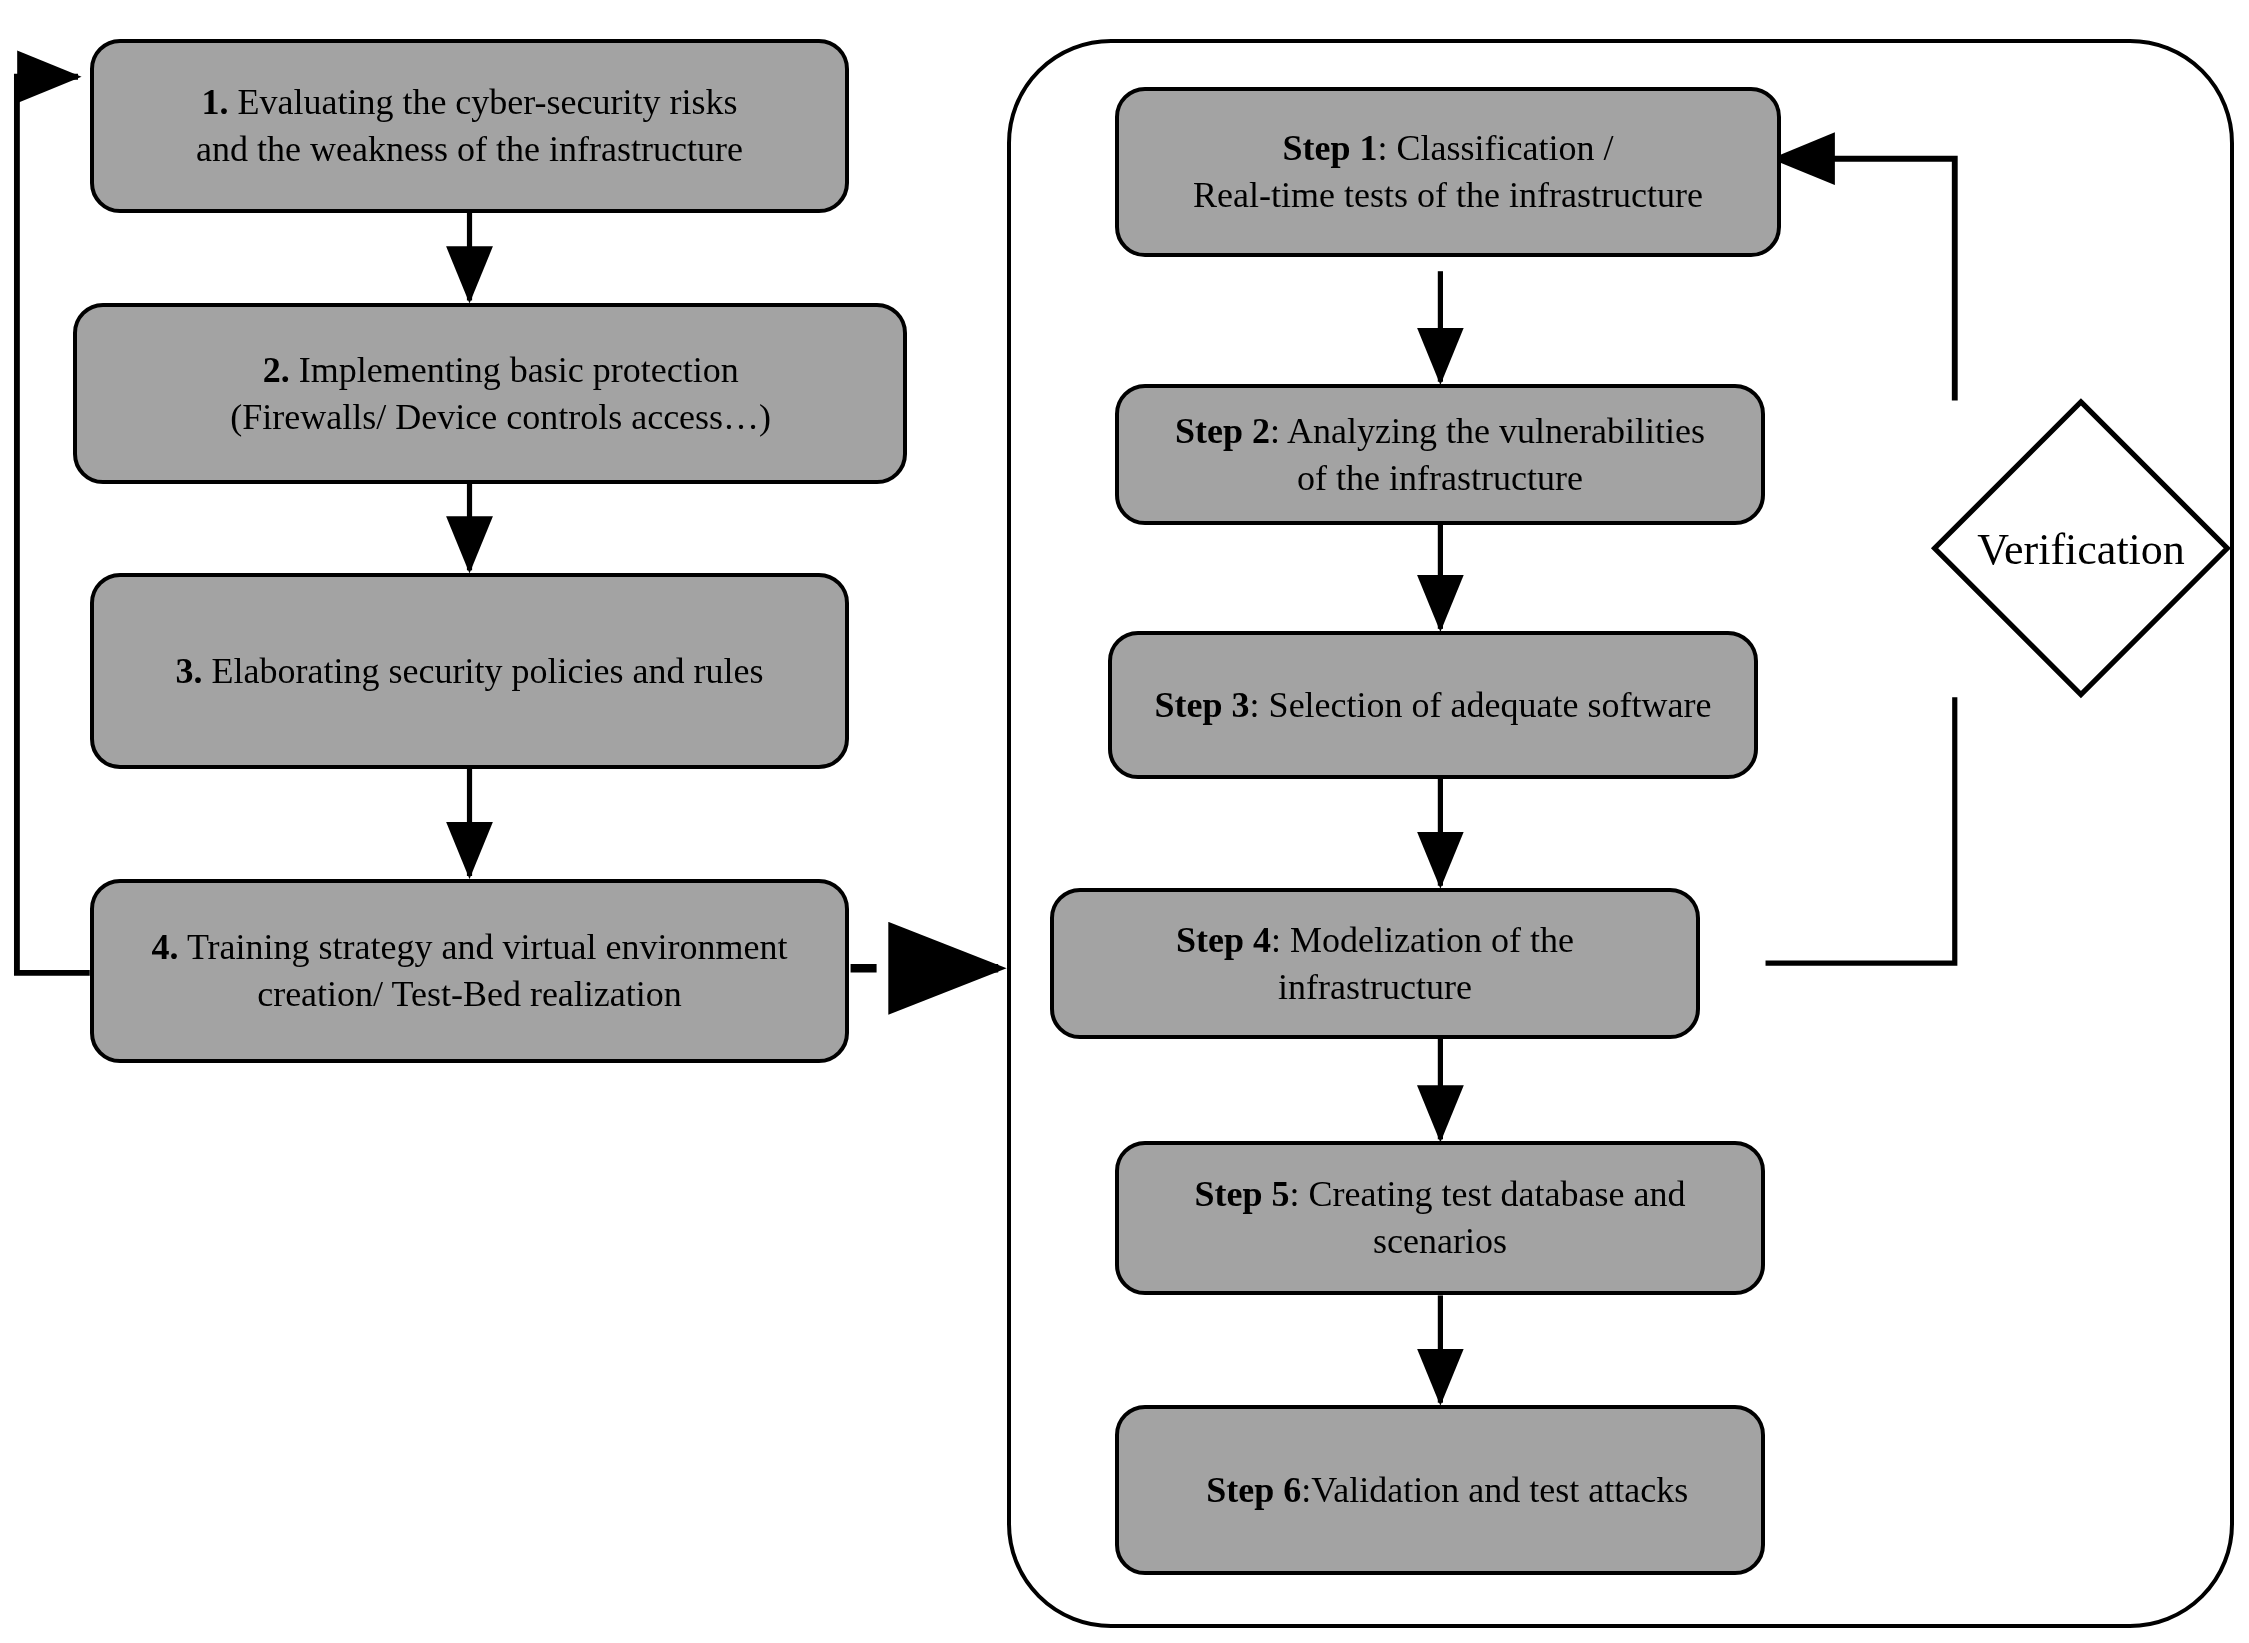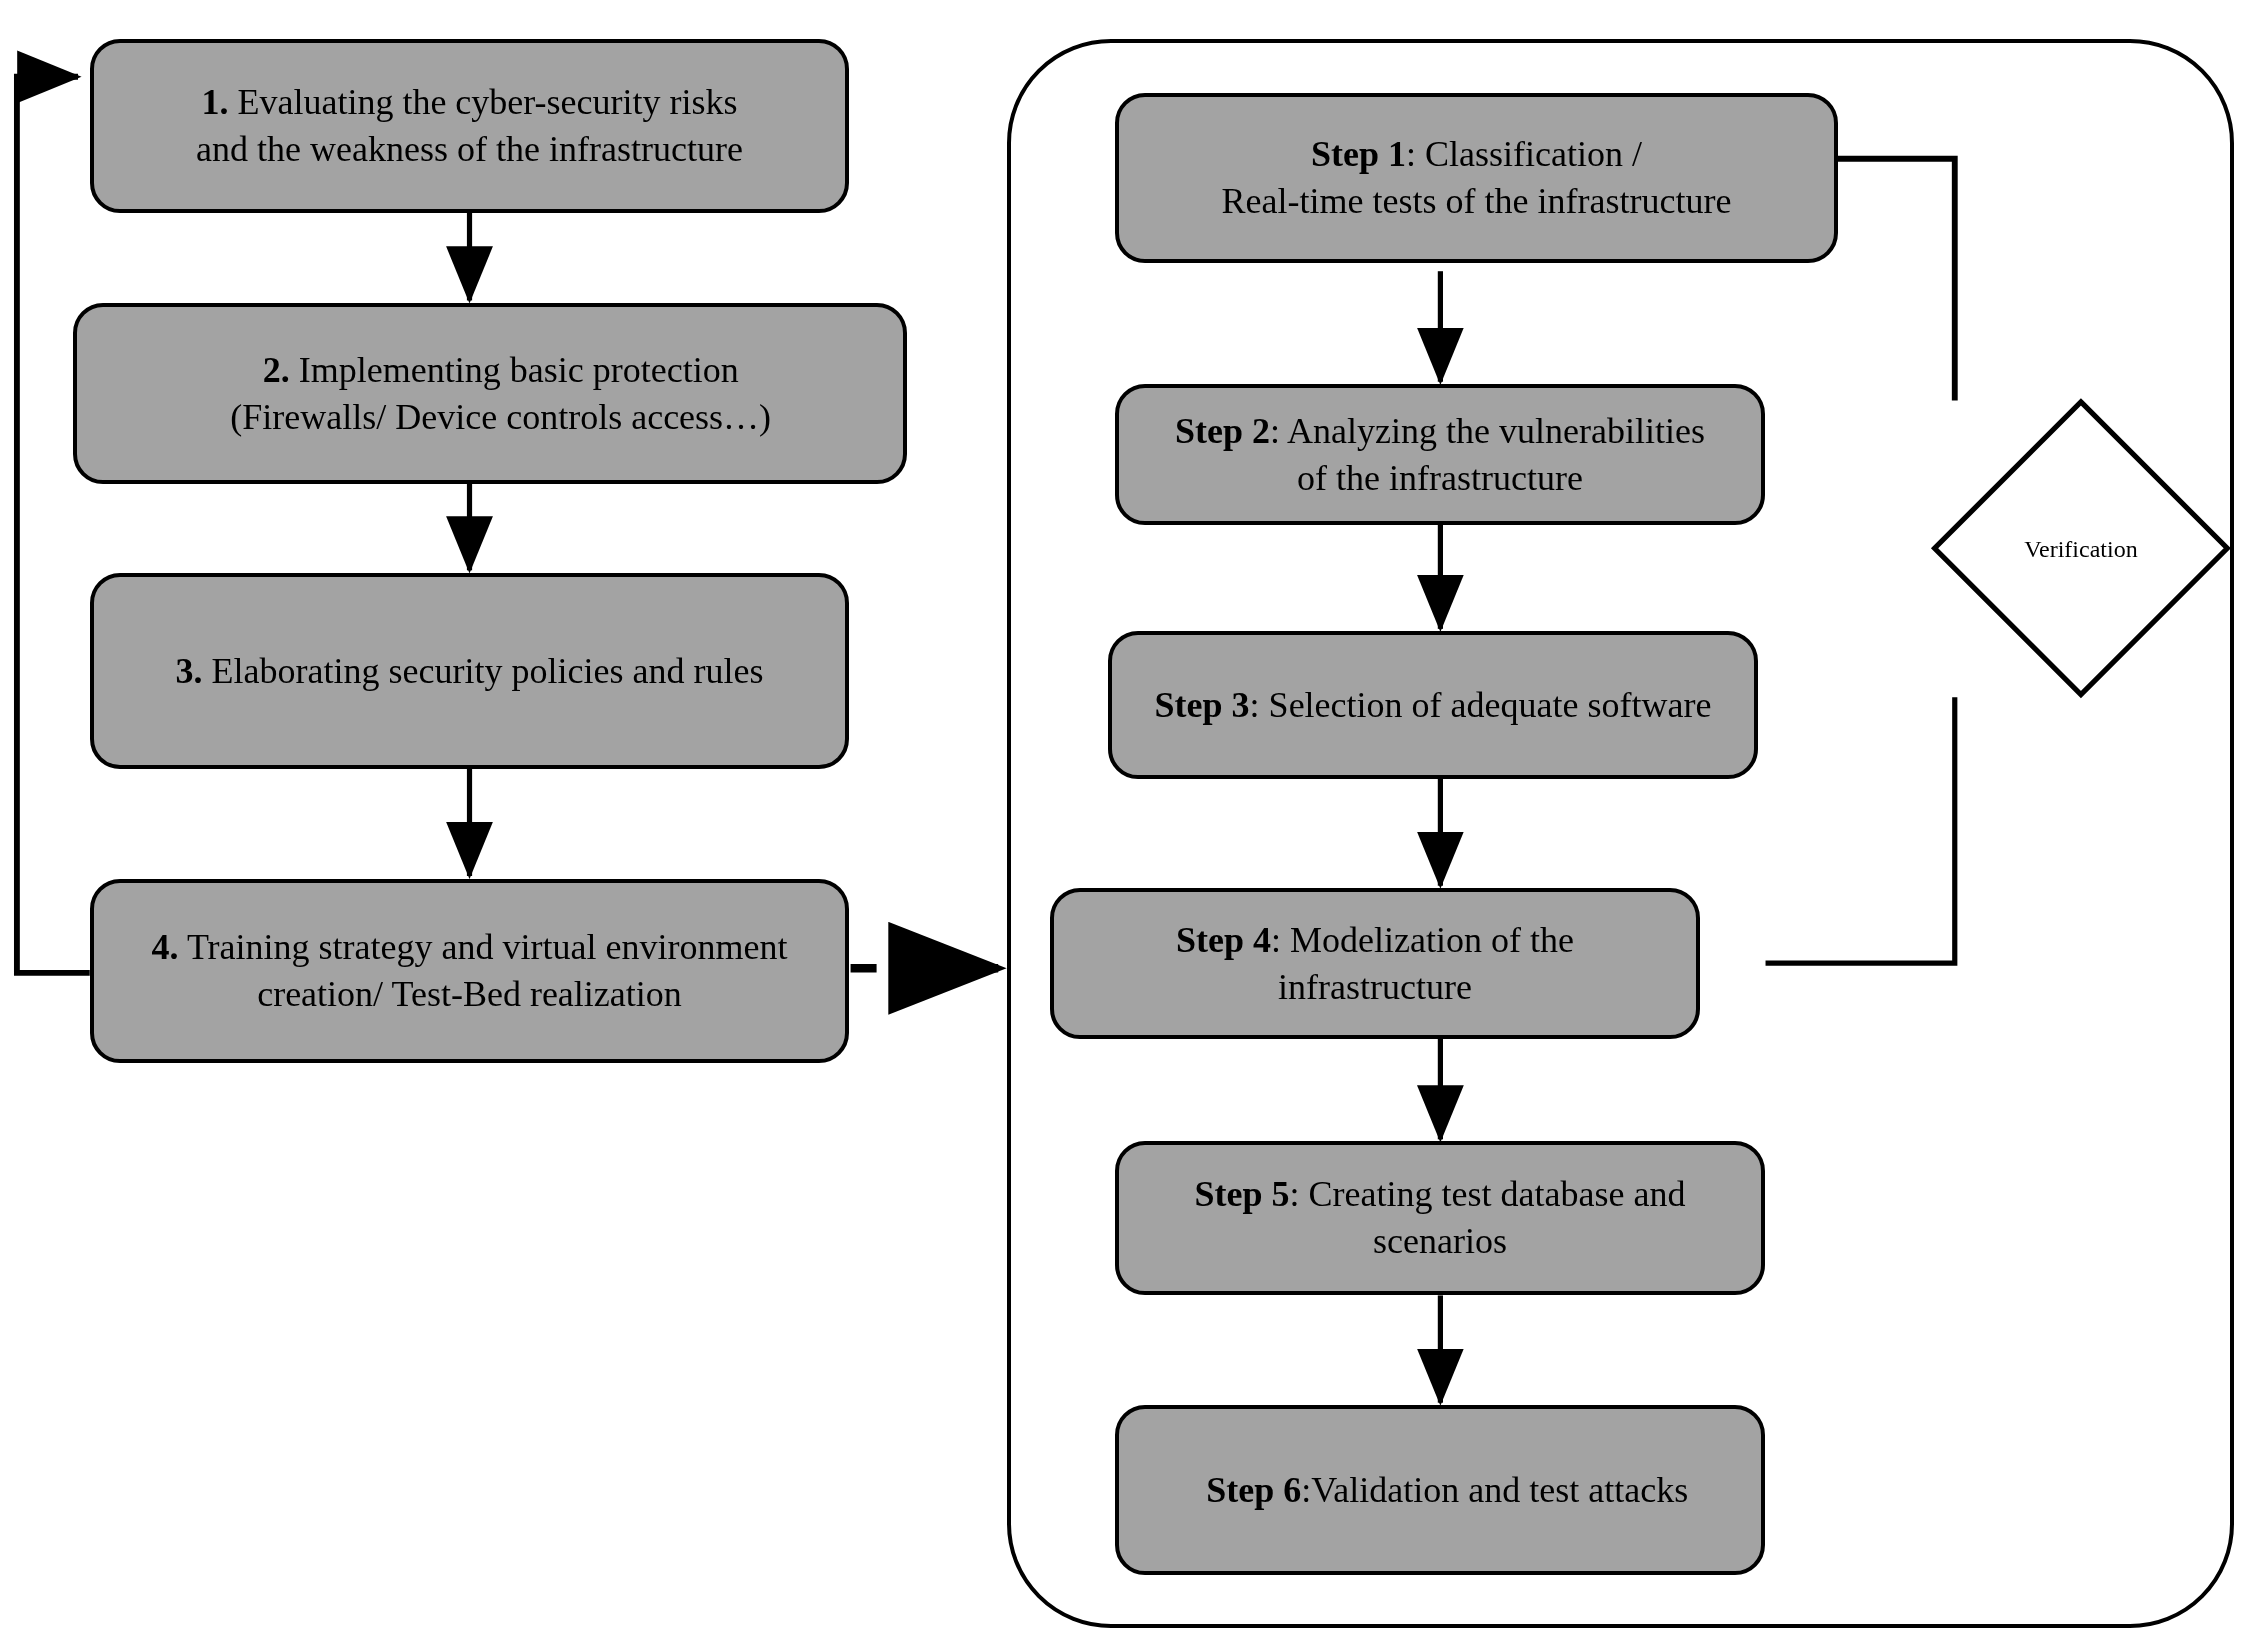--- a/index.html
+++ b/index.html
@@ -37,21 +37,21 @@
   }
   .node .txt{
     display:block;
     width:100%;
   }
   .lbl-bold{font-weight:bold;}
   .left-node{font-size:36px;}
   .right-node{font-size:36px;}
   .diamond-label{
     position:absolute;
-    font-size:24px;
+    font-size:44px;
     text-align:center;
     white-space:nowrap;
     transform:translate(-50%,-50%);
   }
   .container-region{
     position:absolute;
     box-sizing:border-box;
     border:4.6px solid #000000;
     border-radius:104px;
     background:transparent;
@@ -119,21 +119,21 @@
   </div>
 
   <div class="node left-node" style="left:90px; top:879px; width:759px; height:184px;">
     <span class="txt">
       <span class="lbl-bold">4.</span>
       <span>Training strategy and virtual environment</span><br>
       <span>creation/ Test-Bed realization</span>
     </span>
   </div>
 
-  <div class="node right-node" style="left:1115px; top:93px; width:723px; height:170px;">
+  <div class="node right-node" style="left:1115px; top:87px; width:666px; height:170px;">
     <span class="txt">
       <span class="lbl-bold">Step 1</span><span>: </span><span>Classification /</span><br>
       <span>Real-time tests of the infrastructure</span>
     </span>
   </div>
 
   <div class="node right-node" style="left:1115px; top:384px; width:650px; height:141px;">
     <span class="txt">
       <span class="lbl-bold">Step 2</span><span>: </span><span>Analyzing the vulnerabilities</span><br>
       <span>of the infrastructure</span>

